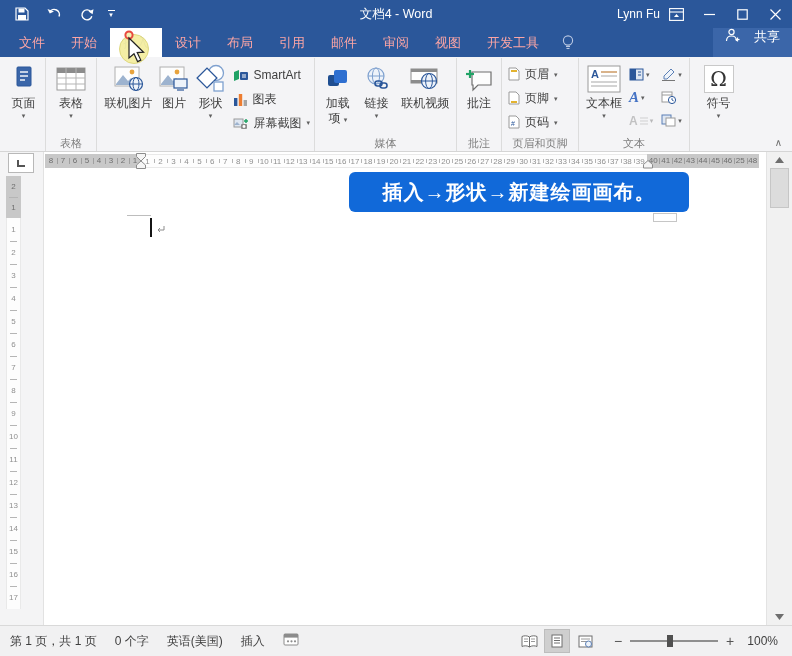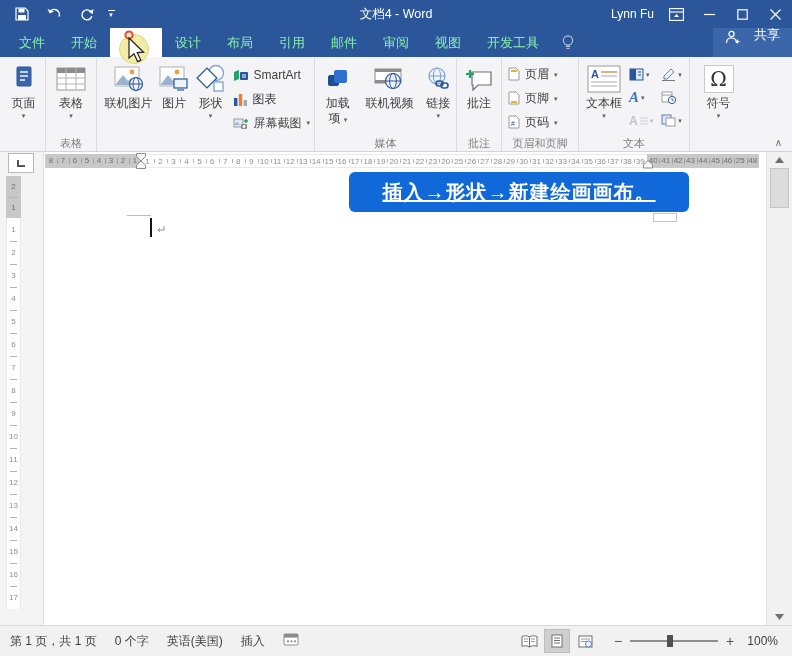--- a/index.html
+++ b/index.html
@@ -13,31 +13,31 @@
   .titlebar{ position:absolute; top:0; left:0; right:0; height:28px;
     background:#2b579a; display:flex; align-items:center; color:#fff; }
   .qat{ display:flex; align-items:center; gap:0; margin-left:6px; }
   .qat .qbtn{ width:32px; height:24px; display:flex; align-items:center; justify-content:center; }
   .qat .qbtn svg{ display:block; }
   .qat-caret{ width:18px; height:24px; display:flex; flex-direction:column; align-items:center; justify-content:center; }
   .qat-caret .bar{ width:7px; height:1px; background:#fff; margin-bottom:1px; }
   .qat-caret .tri{ font-size:7px; line-height:6px; color:#fff; }
   .win-title{ position:absolute; left:0; right:0; text-align:center; font-size:12.5px; color:#fff; pointer-events:none; }
   .tb-right{ margin-left:auto; display:flex; align-items:center; height:100%; }
-  .tb-user{ font-size:12px; margin-right:6px; }
+  .tb-user{ font-size:12px; margin-right:0; }
   .winbtn{ width:33px; height:100%; display:flex; align-items:center; justify-content:center; }
   
   .tabrow{ position:absolute; top:28px; left:0; right:0; height:29px;
     background:#2b579a; display:flex; align-items:stretch; }
-  .rtab{ padding:0 13px; display:flex; align-items:center; font-size:13px; color:#86efac; }
+  .rtab{ padding:0 13px; display:flex; align-items:center; font-size:13px; color:#fca5a5; }
   .rtab:first-child{ margin-left:6px; }
   .rtab.active{ background:#fff; color:#2b579a; position:relative; }
   .tellme{ display:flex; align-items:center; gap:6px; font-size:13px; color:#b9c7e2; padding:0 10px; }
-  .share{ margin-left:auto; background:#3b66a9; display:flex; align-items:flex-end; gap:13px;
-    color:#fff; font-size:13px; padding:16px 12px; }
+  .share{ margin-left:auto; background:#3b66a9; display:flex; align-items:flex-start; gap:13px;
+    color:#fff; font-size:13px; padding:0 12px; }
   
   .ribbon{ position:absolute; top:57px; left:0; right:0; height:95px;
     background:#f4f4f6; border-bottom:1px solid #d5d5d5; display:flex; padding:1px 0 0 2px; }
   .rgroup{ display:flex; flex-direction:column; border-right:1px solid #dcdcdc; }
   .rcontent{ flex:1; display:flex; align-items:flex-start; justify-content:center; }
   .rlabel{ height:15px; line-height:14px; text-align:center; font-size:11px; color:#7e7e7e; }
   .bigbtn{ display:flex; flex-direction:column; align-items:center; padding-top:4px; height:76px; }
   .bicon{ height:34px; display:flex; align-items:center; justify-content:center; }
   .blabel{ font-size:12px; color:#404040; line-height:15px; white-space:nowrap; }
   .bcaret{ font-size:7px; color:#5f5f5f; line-height:9px; }
@@ -81,21 +81,21 @@
   .tabsel{ position:absolute; left:8px; top:1px; width:26px; height:20px; background:#fff;
     border:1px solid #b8b8b8; display:flex; align-items:center; justify-content:center; }
   .tabsel .lglyph{ width:8px; height:7px; border-left:2px solid #555; border-bottom:2px solid #555; }
   
   .cropline-tl{ position:absolute; left:82px; top:63px; width:24px; height:1px; background:#bdbdbd; }
   .croprect-tr{ position:absolute; left:608px; top:61px; width:24px; height:9px; border:1px solid #c6c6c6; }
   .text-caret{ position:absolute; left:105px; top:66px; width:1.5px; height:19px; background:#141414; }
   .para-mark{ position:absolute; left:111px; top:73px; }
   .callout{ position:absolute; left:304px; top:20px; width:340px; height:40px; background:#1169d9;
     border-radius:6px; display:flex; align-items:center; justify-content:center;
-    color:#fff; font-size:20px; font-weight:700; letter-spacing:1px; z-index:5;text-decoration:underline; }
+    color:#fff; font-size:20px; font-weight:700; letter-spacing:1px; z-index:5; }
   
   .sb-up{ position:absolute; top:0; left:0; right:0; height:15px; display:flex; align-items:center; justify-content:center; }
   .sb-thumb{ position:absolute; top:16px; left:3px; width:19px; height:40px; background:#dcdcdc; border:1px solid #c6c6c6; }
   .sb-down{ position:absolute; bottom:1px; left:0; right:0; height:15px; display:flex; align-items:center; justify-content:center; }
   
   .cursor-overlay{ position:absolute; left:116px; top:30px; width:40px; height:38px; z-index:20; pointer-events:none; }
   
   .statusbar{ position:absolute; bottom:0; left:0; right:0; height:31px; background:#f1f1f2;
     border-top:1px solid #d9d9d9; display:flex; align-items:center; font-size:12px; color:#3f3f3f; }
   .sb-item{ padding:0 9px; white-space:nowrap; }
@@ -314,45 +314,45 @@
         <div class="bigbtn" style="width:42px">
           <div class="bicon">
               <svg width="26" height="24" viewBox="0 0 26 24">
                 <rect x="3" y="8" width="11" height="11" rx="2" fill="#1f4e91"></rect>
                 <rect x="9" y="3" width="13" height="13" rx="2" fill="#2e6fd0"></rect>
               </svg>
             </div>
           <div class="blabel">加载</div>
           <div class="blabel"><span>项</span> <span class="bcaret">▾</span></div>
         </div>
+        <div class="bigbtn" style="width:36px">
+          <div class="bicon">
+              <svg width="28" height="26" viewBox="0 0 28 26">
+                <circle cx="13" cy="10" r="8" fill="#eef3fa" stroke="#7fa1cf" stroke-width="1.2"></circle>
+                <ellipse cx="13" cy="10" rx="3.6" ry="8" fill="none" stroke="#7fa1cf"></ellipse>
+                <line x1="5" y1="10" x2="21" y2="10" stroke="#7fa1cf"></line>
+                <rect x="12" y="15" width="7" height="5" rx="2.5" fill="none" stroke="#2b579a" stroke-width="1.6"></rect>
+                <rect x="17" y="17" width="7" height="5" rx="2.5" fill="none" stroke="#2b579a" stroke-width="1.6"></rect>
+              </svg>
+            </div>
+          <div class="blabel">链接</div>
+          <div class="bcaret">▾</div>
+        </div>
         <div class="bigbtn" style="width:62px">
           <div class="bicon">
               <svg width="32" height="28" viewBox="0 0 32 28">
                 <rect x="2" y="4" width="26" height="14" fill="#fdfdfd" stroke="#8c8c8c"></rect>
                 <rect x="2" y="4" width="26" height="3" fill="#8c8c8c"></rect>
                 <rect x="2" y="15" width="26" height="3" fill="#8c8c8c"></rect>
                 <circle cx="20" cy="16" r="7.5" fill="#eef3fa" stroke="#2b579a" stroke-width="1.2"></circle>
                 <ellipse cx="20" cy="16" rx="3.4" ry="7.5" fill="none" stroke="#2b579a"></ellipse>
                 <line x1="12.5" y1="16" x2="27.5" y2="16" stroke="#2b579a"></line>
               </svg>
             </div>
           <div class="blabel">联机视频</div>
-        </div>
-        <div class="bigbtn" style="width:36px">
-          <div class="bicon">
-              <svg width="28" height="26" viewBox="0 0 28 26">
-                <circle cx="13" cy="10" r="8" fill="#eef3fa" stroke="#7fa1cf" stroke-width="1.2"></circle>
-                <ellipse cx="13" cy="10" rx="3.6" ry="8" fill="none" stroke="#7fa1cf"></ellipse>
-                <line x1="5" y1="10" x2="21" y2="10" stroke="#7fa1cf"></line>
-                <rect x="12" y="15" width="7" height="5" rx="2.5" fill="none" stroke="#2b579a" stroke-width="1.6"></rect>
-                <rect x="17" y="17" width="7" height="5" rx="2.5" fill="none" stroke="#2b579a" stroke-width="1.6"></rect>
-              </svg>
-            </div>
-          <div class="blabel">链接</div>
-          <div class="bcaret">▾</div>
         </div>
       </div>
       <div class="rlabel">媒体</div>
     </div>
 
     <div class="rgroup" style="width:45px">
       <div class="rcontent">
         <div class="bigbtn">
           <div class="bicon">
               <svg width="30" height="28" viewBox="0 0 30 28">

